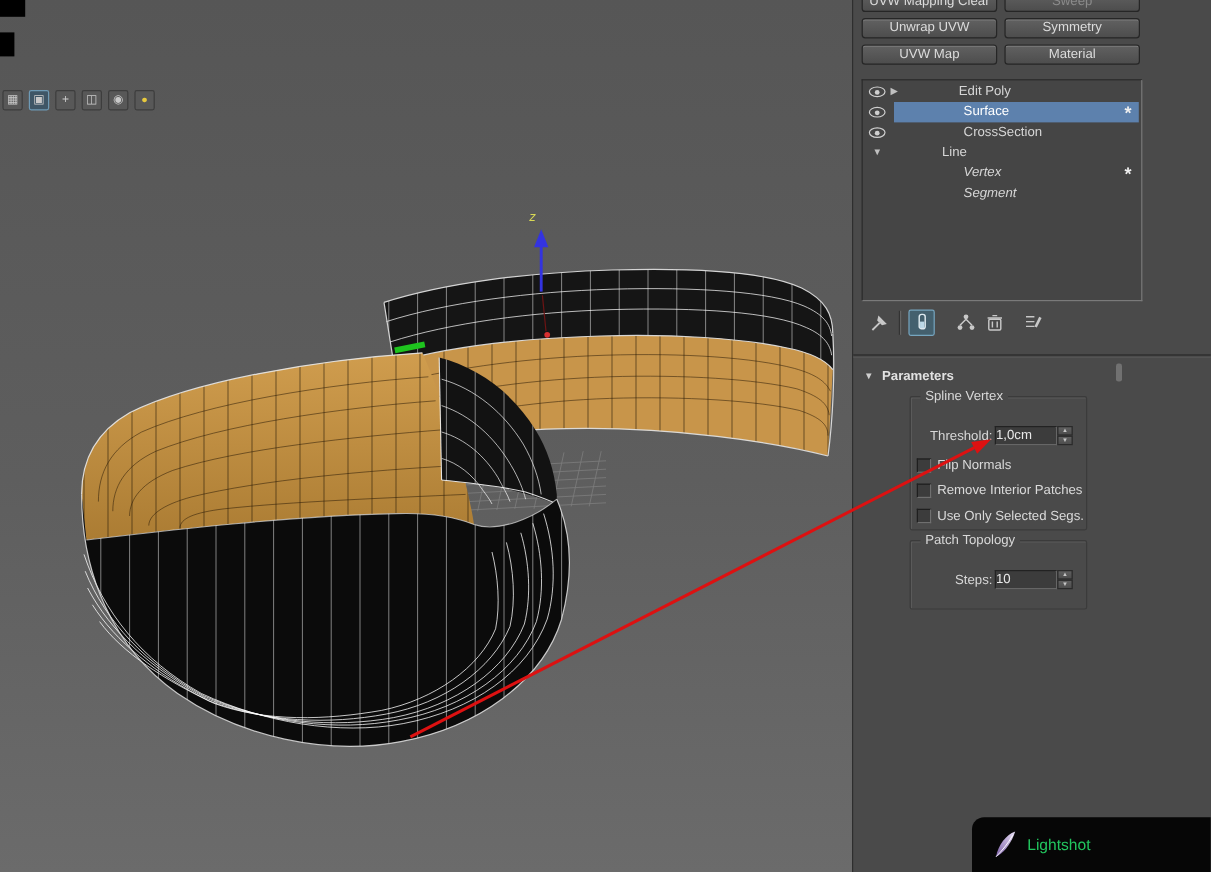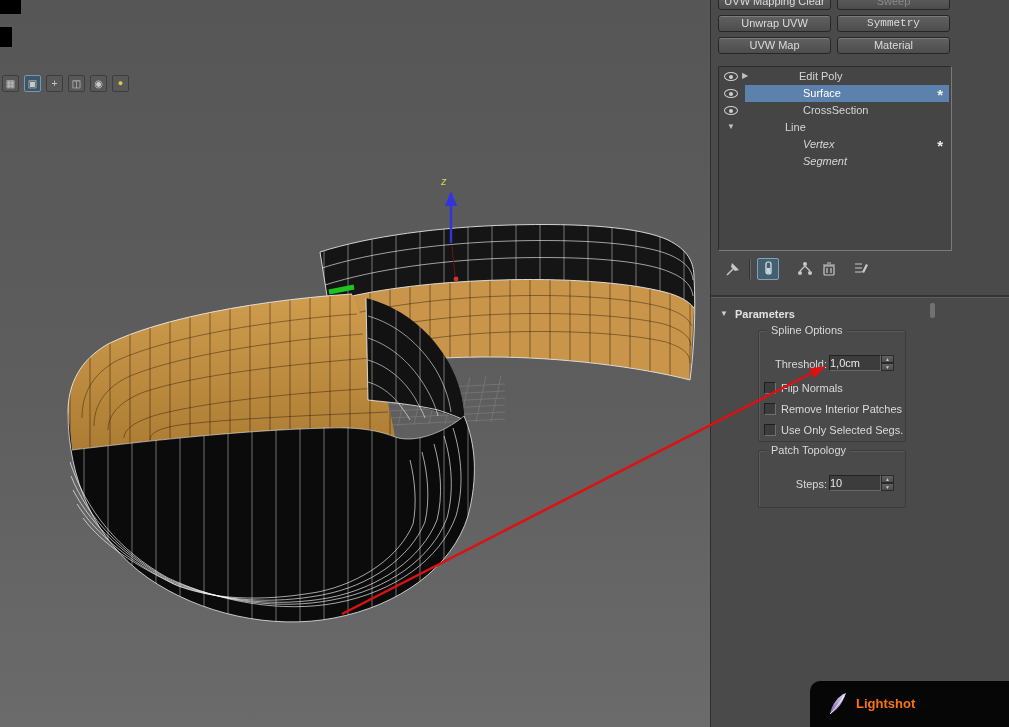--- a/index.html
+++ b/index.html
@@ -79,22 +79,22 @@
     color:#c6c6c6; font-size:5px; line-height:6px; text-align:center; }
 
   .chkrow { position:absolute; left:5px; height:14px; }
   .chk { position:absolute; left:0; top:0; width:12px; height:12px; background:#3c3c3c;
     border:1px solid; border-color:#1f1f1f #6f6f6f #6f6f6f #1f1f1f; }
   .chklabel { position:absolute; left:17px; top:0; font-size:11px; color:#dadada; white-space:nowrap; }
 
   
   #lightshot { position:absolute; left:810px; top:681px; width:199px; height:46px;
     background:#060606; border-top-left-radius:10px; z-index:55; }
-  #lightshot .ls-label { position:absolute; left:46px; top:0; line-height:46px; color:#f97316;
-    font-size:13px;font-weight:bold; }
+  #lightshot .ls-label { position:absolute; left:46px; top:0; line-height:46px; color:#22c55e;
+    font-size:13px; }
   #lightshot svg { position:absolute; left:17px; top:10px; }
 
   
   #annotation { position:absolute; left:0; top:0; z-index:60; pointer-events:none; }
 </style>
 </head>
 <body>
 
 <div id="app">
 
@@ -216,21 +216,21 @@
       <div class="vpicon">◉</div>
       <div class="vpicon bulb">●</div>
     </div>
   </div>
 
   <div id="panel">
 
     <div class="btn" style="left:7px; top:-7px;">UVW Mapping Clear</div>
     <div class="btn disabled" style="left:126px; top:-7px;">Sweep</div>
     <div class="btn" style="left:7px; top:15px;">Unwrap UVW</div>
-    <div class="btn" style="left:126px; top:15px;font-family:Liberation Mono, monospace;">Symmetry</div>
+    <div class="btn" style="left:126px; top:15px;">Symmetry</div>
     <div class="btn" style="left:7px; top:37px;">UVW Map</div>
     <div class="btn" style="left:126px; top:37px;">Material</div>
 
     <div id="stackbox">
       <div class="srow" style="top:1px;">
         <span class="eye">
             <span class="pupil"></span>
           </span>
         <span class="tri">▶</span>
         <span class="slabel">Edit Poly</span>
@@ -300,21 +300,21 @@
 
     <div id="params-divider"></div>
 
     <div id="params-header">
       <span class="arr">▼</span>
       <span class="ttl">Parameters</span>
     </div>
     <div id="scroll-thumb"></div>
 
     <div class="groupbox" id="group-spline">
-      <span class="legend">Spline Options</span>
+      <span class="legend">Spline Vertex</span>
       <span class="fldlabel" style="left:8px; top:27px; width:60px; text-align:right;">Threshold:</span>
       <div class="field" style="left:70px; top:24px;">1,0cm</div>
       <div class="spinner" style="left:122px; top:24px;">
         <span>▲</span>
         <span>▼</span>
       </div>
       <div class="chkrow" style="top:51px;">
         <span class="chk"></span>
         <span class="chklabel">Flip Normals</span>
       </div>

